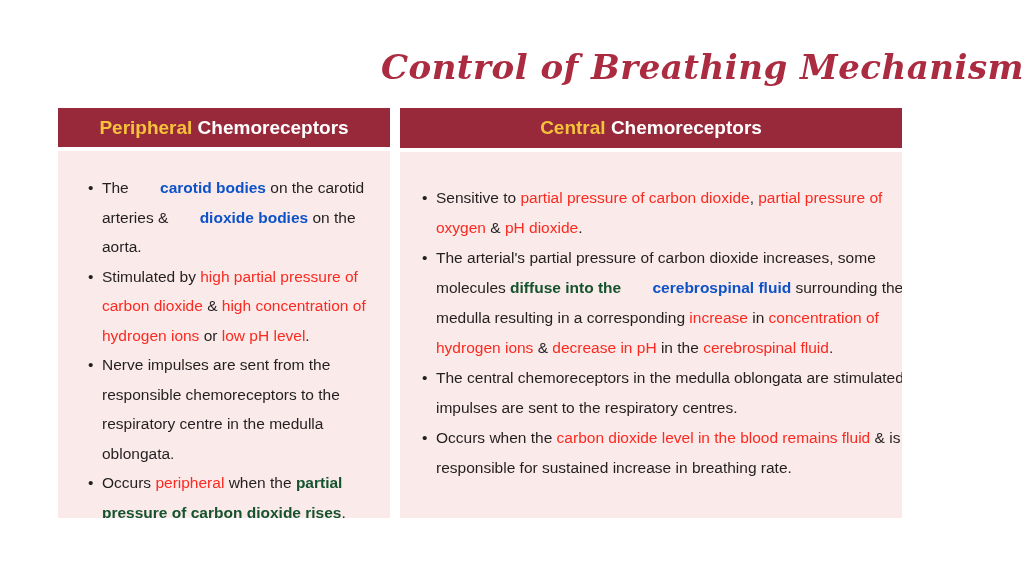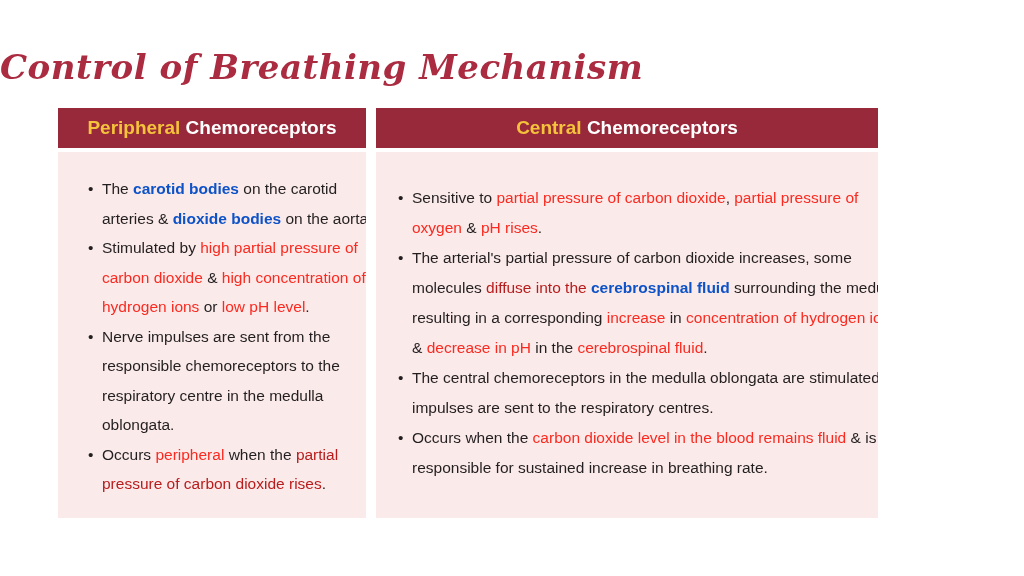--- a/index.html
+++ b/index.html
@@ -20,41 +20,41 @@
     height: 576px;
     background: #ffffff;
   }
 
   
   .title {
     position: absolute;
     left: 0;
     top: 47px;
     width: 1024px;
-    text-align: left;
+    text-align: right;
     font-family: "DejaVu Serif", serif;
     font-size: 34px;
     font-style: italic;
     font-weight: 700;
     letter-spacing: 0.5px;
     color: #ab2b40;
     white-space: nowrap;
   }
 
   
   .columns {
     position: absolute;
     left: 58px;
     top: 108px;
     width: 908px;
     height: 410px;
     display: flex;
     gap: 10px;
   }
-  .col-left  { width: 308px; display: flex; flex-direction: column; }
+  .col-left  { width: 332px; display: flex; flex-direction: column; }
   .col-right { width: 502px; display: flex; flex-direction: column; }
 
   .col-header {
     background: #98293a;
     color: #ffffff;
     height: 40px;
     line-height: 40px;
     text-align: center;
     font-size: 19px;
     font-weight: 700;
@@ -105,22 +105,22 @@
   .col-right ul.bullets {
     margin: 31px 0 0 22px;
     width: 508px;
     font-size: 15.5px;
     line-height: 30px;
   }
   .col-right ul.bullets li { padding-left: 14px; margin-bottom: 0px; }
 
   
   b.red   { color: #fa2a20; font-weight: 400; }
-  b.blue  { color: #0d52c7; font-weight: 700; }
-  b.black { color: #b91c1c; font-weight: 400; }
+  b.blue  { color: #0d52c7; font-weight: 700; margin-left: 27px; }
+  b.black { color: #14532d; font-weight: 700; }
 </style>
 </head>
 <body>
 
 <div class="slide">
 
   <div class="title">Control of Breathing Mechanism</div>
 
   <div class="columns">
 
@@ -151,21 +151,21 @@
     </div>
 
     <div class="col-right">
       <div class="col-header">
         <span class="accent">Central</span><span>&nbsp;</span><span class="plain">Chemoreceptors</span>
       </div>
       <div class="col-body">
         <ul class="bullets">
           <li>
             <span class="dot">•</span>
-            <span class="txt">Sensitive to <b class="red">partial pressure of carbon dioxide</b>, <b class="red">partial pressure of oxygen</b> &amp; <b class="red">pH rises</b>.</span>
+            <span class="txt">Sensitive to <b class="red">partial pressure of carbon dioxide</b>, <b class="red">partial pressure of oxygen</b> &amp; <b class="red">pH dioxide</b>.</span>
           </li>
           <li>
             <span class="dot">•</span>
             <span class="txt">The arterial's partial pressure of carbon dioxide increases, some molecules <b class="black">diffuse into the </b><b class="blue">cerebrospinal fluid</b> surrounding the medulla resulting in a corresponding <b class="red">increase</b> in <b class="red">concentration of hydrogen ions</b> &amp; <b class="red">decrease in pH</b> in the <b class="red">cerebrospinal fluid</b>.</span>
           </li>
           <li>
             <span class="dot">•</span>
             <span class="txt">The central chemoreceptors in the medulla oblongata are stimulated &amp; impulses are sent to the respiratory centres.</span>
           </li>
           <li>

